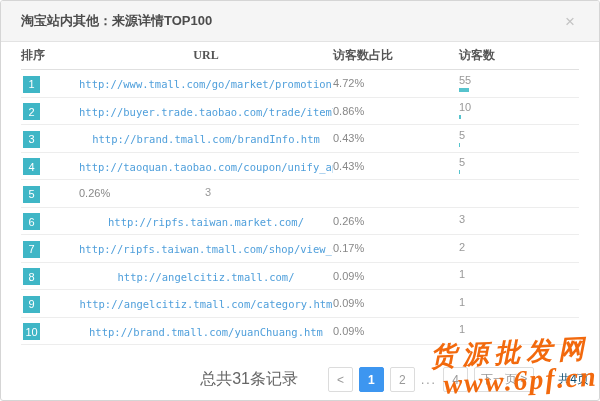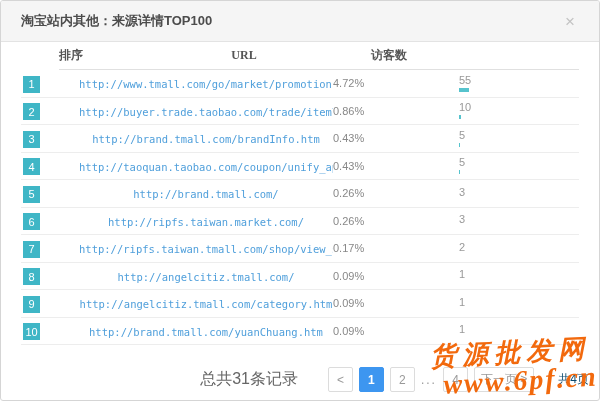--- a/index.html
+++ b/index.html
@@ -12,21 +12,21 @@
   
   .modal-header{height:41px;background:#f5f5f5;border-bottom:1px solid #e3e3e3;
     display:flex;align-items:center;padding:8px 20px;}
   .modal-title{font-size:13px;font-weight:bold;color:#4c4c4c;flex:1;}
   .close-btn{font-size:17px;color:#c3c3c3;cursor:pointer;line-height:1;
     padding:2px 4px;font-weight:normal;}
 
   
   .tbl{padding:0 20px;}
   .tbl-row{display:flex;align-items:center;height:27.5px;border-bottom:1px solid #ededed;}
-  .tbl-head{height:28px;border-bottom:1px solid #e0e0e0;margin-left:38px;}
+  .tbl-head{height:28px;border-bottom:1px solid #e0e0e0;}
   .col-rank{width:58px;flex:none;}
   .col-url{width:254px;flex:none;overflow:hidden;text-align:center;}
   .col-pct{width:126px;flex:none;}
   .col-count{flex:1;}
   .th{font-size:12px;font-weight:bold;color:#555;}
   .th-url{font-family:"Liberation Serif","DejaVu Serif",serif;font-size:12px;}
 
   .rank-badge{display:inline-flex;align-items:center;justify-content:center;
     width:17px;height:17px;background:#3fb6c6;color:#fff;font-size:11px;
     margin-left:2px;}
@@ -64,20 +64,21 @@
 
   <div class="modal-header">
     <span class="modal-title">淘宝站内其他：来源详情TOP100</span>
     <span class="close-btn">×</span>
   </div>
 
   <div class="tbl">
     <div class="tbl-row tbl-head">
       <span class="col-rank th">排序</span>
       <span class="col-url th th-url">URL</span>
+      <span class="col-pct th">访客数占比</span>
       <span class="col-count th">访客数</span>
     </div>
     <div id="rows-container">
     <div class="tbl-row">
       <span class="col-rank">
         <span class="rank-badge">1</span>
       </span>
       <span class="col-url">
         <span class="url-text">http://www.tmall.com/go/market/promotion-act/m…</span>
       </span>
@@ -134,23 +135,20 @@
         <span class="count-wrap">
           <span class="count-text">5</span>
           <span class="count-bar" style="width: 1px;"></span>
         </span>
       </span>
     </div>
 
     <div class="tbl-row">
       <span class="col-rank">
         <span class="rank-badge">5</span>
-      </span>
-      <span class="col-url">
-        <span class="url-text">http://brand.tmall.com/</span>
       </span>
       <span class="col-pct pct-text">0.26%</span>
       <span class="col-count">
         <span class="count-wrap">
           <span class="count-text">3</span>
 
         </span>
       </span>
     </div>
 

